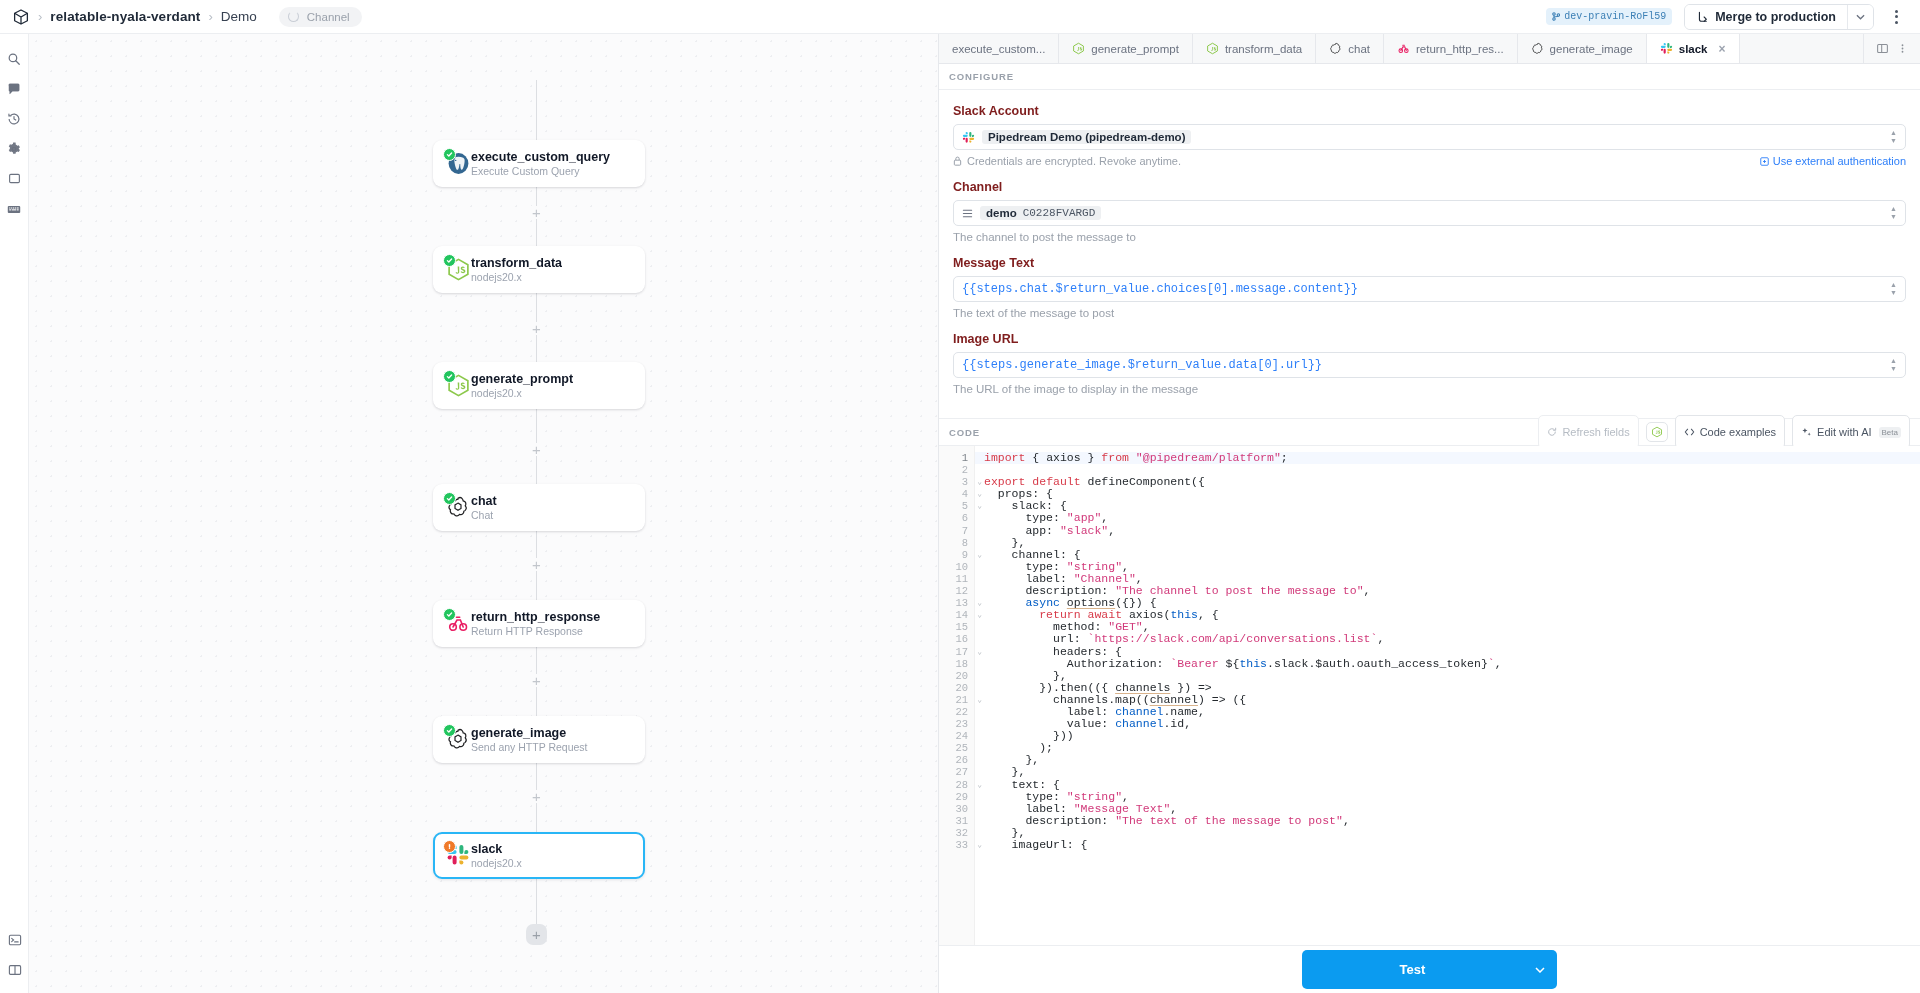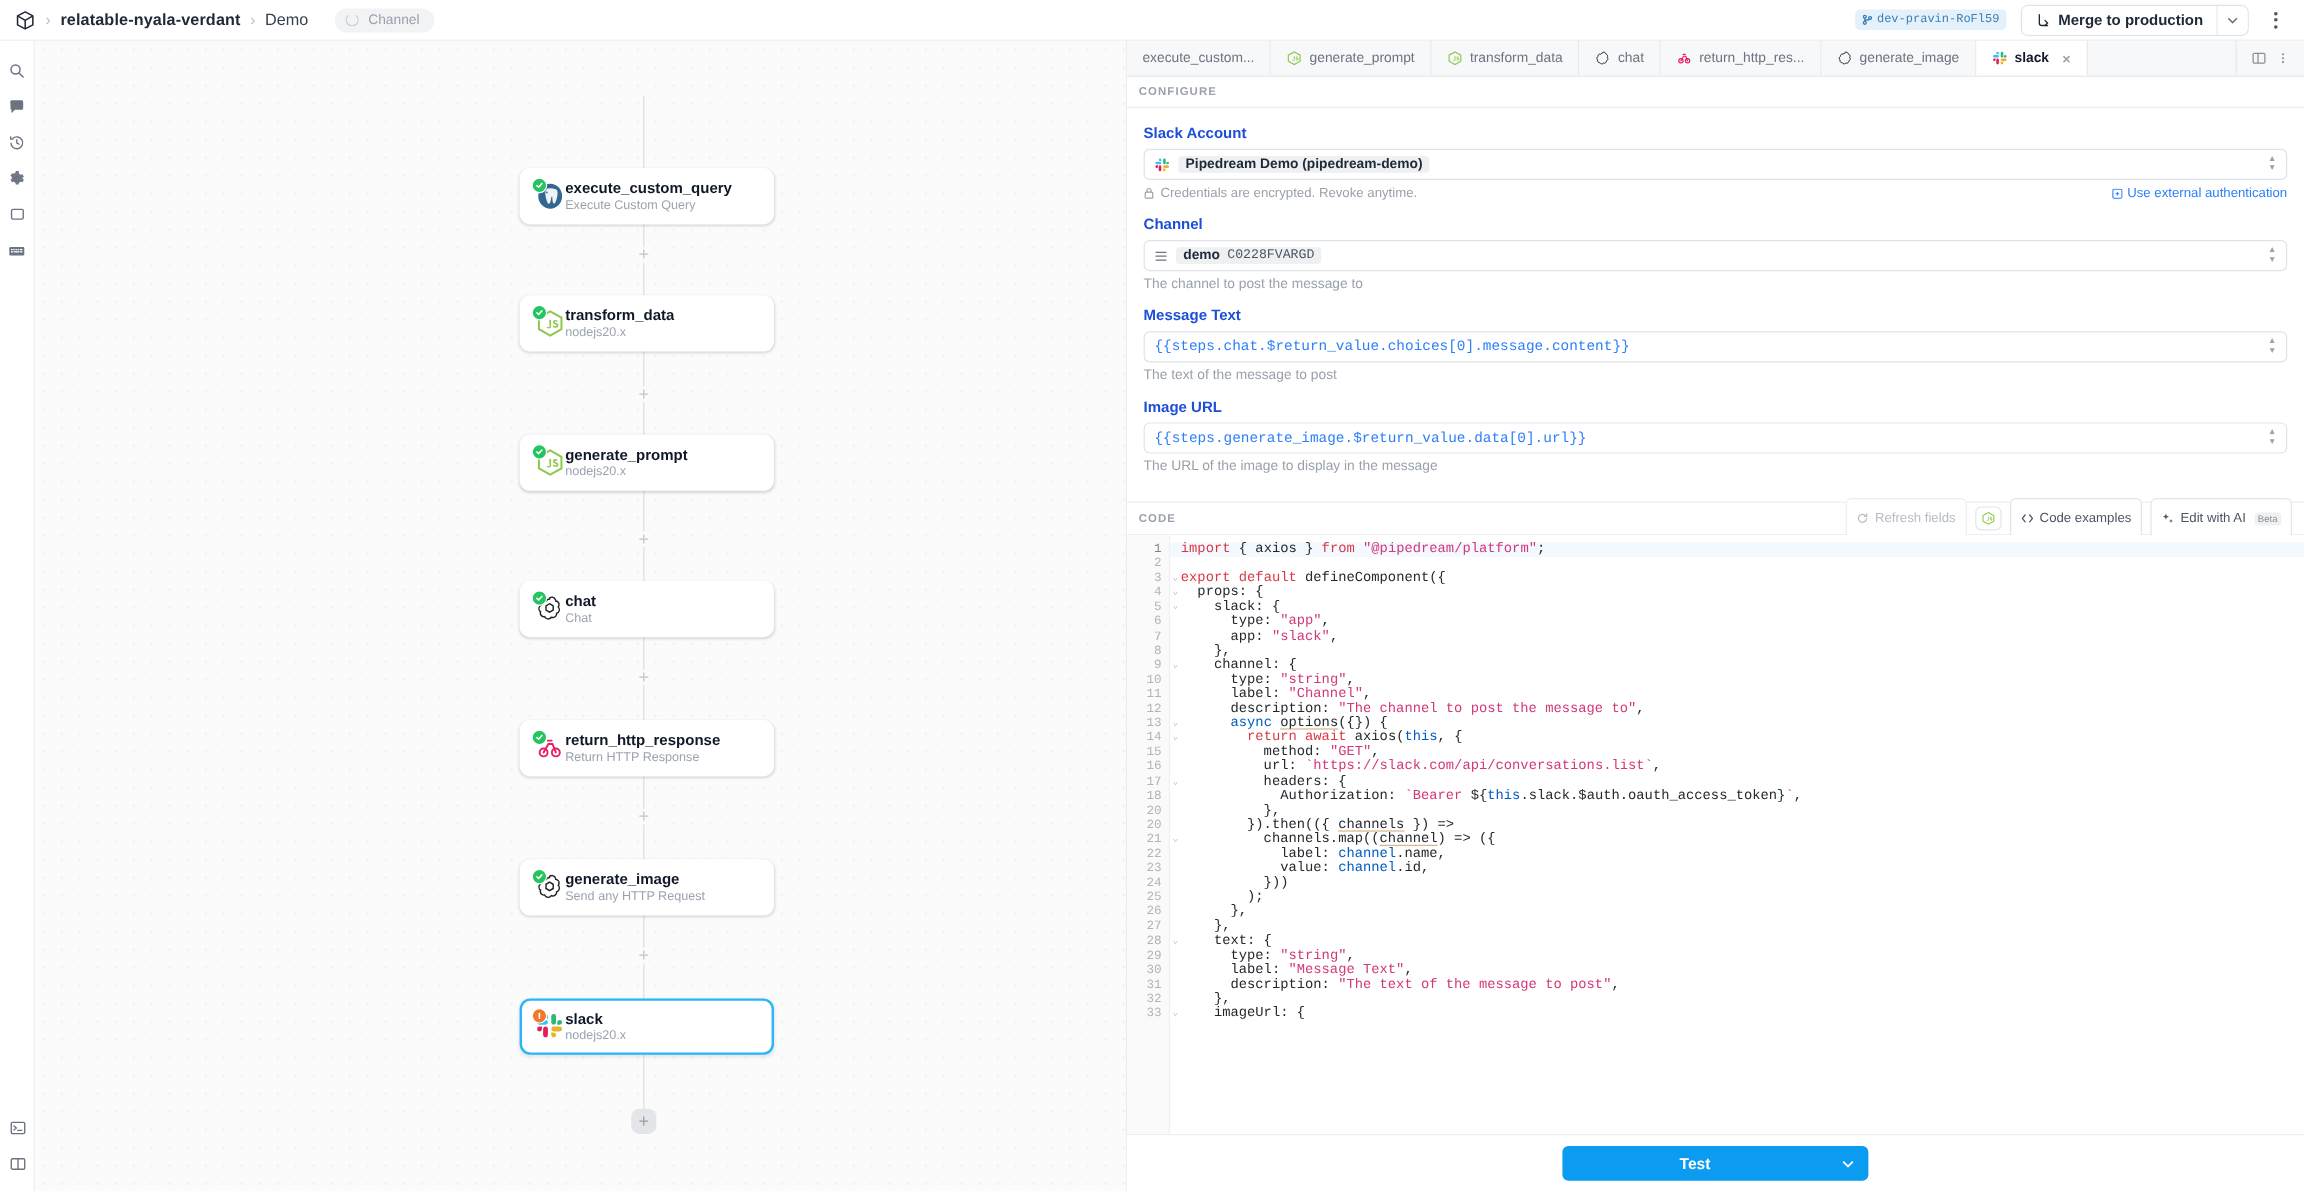--- a/index.html
+++ b/index.html
@@ -112,21 +112,21 @@
   .tabbar-right { margin-left: auto; display: flex; align-items: center; gap: 2px; padding: 0 9px; border-left: 1px solid #e6e8ec; }
   .tabbar-right .ic { color: #8b9097; display: flex; align-items: center; cursor: pointer; padding: 0 3px; }
 
   .panel-scroll { flex: 1; overflow: hidden; display: flex; flex-direction: column; min-height: 0; }
 
   .section-head { height: 26px; display: flex; align-items: center; padding: 0 10px; border-bottom: 1px solid #eceef1; }
   .section-title { font-size: 9.5px; letter-spacing: .9px; color: #9aa1ab; font-weight: 600; }
 
   .form { padding: 14px 14px 10px 14px; }
   .field { margin-bottom: 13px; }
-  .field-label { font-size: 12.5px; font-weight: 700; color: #1d4ed8; margin-bottom: 6px; display: block; }
+  .field-label { font-size: 12.5px; font-weight: 700; color: #7f1d1d; margin-bottom: 6px; display: block; }
   .control {
     position: relative; height: 26px; border: 1px solid #dfe3e8; border-radius: 5px;
     background: #fff; display: flex; align-items: center; padding: 0 26px 0 8px; cursor: pointer;
   }
   .control .lead { margin-right: 7px; display: flex; align-items: center; flex-shrink: 0; }
   .chip { background: #eef0f2; border-radius: 3px; padding: 1px 6px; font-size: 11.5px; font-weight: 700; color: #1f2937; white-space: nowrap; }
   .chip-row { display: flex; align-items: center; background: #eef0f2; border-radius: 3px; padding: 1px 6px; gap: 6px; }
   .chip-row .nm { font-size: 11.5px; font-weight: 700; color: #1f2937; }
   .chip-row .id { font-size: 11px; font-family: "Liberation Mono", monospace; color: #4b5563; }
   .expr { font-size: 12px; color: #2d7ff9; font-family: "Liberation Mono", monospace; }
@@ -158,21 +158,21 @@
   .cl { height: 12.1px; line-height: 12.1px; white-space: pre; color: #24292e; }
   .cl.first { background: #f4f8ff; margin-left: -9px; padding-left: 9px; }
   .k { color: #d73a49; }        
   .kb { color: #005cc5; }       
   .s { color: #d1397a; }       
   .pr { color: #24292e; }
   .id-u { color: #24292e; text-decoration: underline; text-decoration-color: #d9b38c; text-decoration-thickness: 1px; text-underline-offset: 2px; }
 
   
   .footer { height: 48px; min-height: 48px; border-top: 1px solid #eceef1; display: flex; align-items: center; justify-content: center; background: #fff; }
-  .test-group { width: 255px; height: 29px; display: flex; border-radius: 5px; overflow: hidden; background: #0b9bf0; cursor: pointer; }
+  .test-group { width: 255px; height: 39px; display: flex; border-radius: 5px; overflow: hidden; background: #0b9bf0; cursor: pointer; }
   .test-main { flex: 1; display: flex; align-items: center; justify-content: center; color: #fff; font-size: 13px; font-weight: 700; }
   .test-caret { width: 34px; display: flex; align-items: center; justify-content: center; color: #fff; font-size: 9px; }
 </style>
 </head>
 <body>
 
 <div class="app">
 
   <div class="topbar">
     <span>

